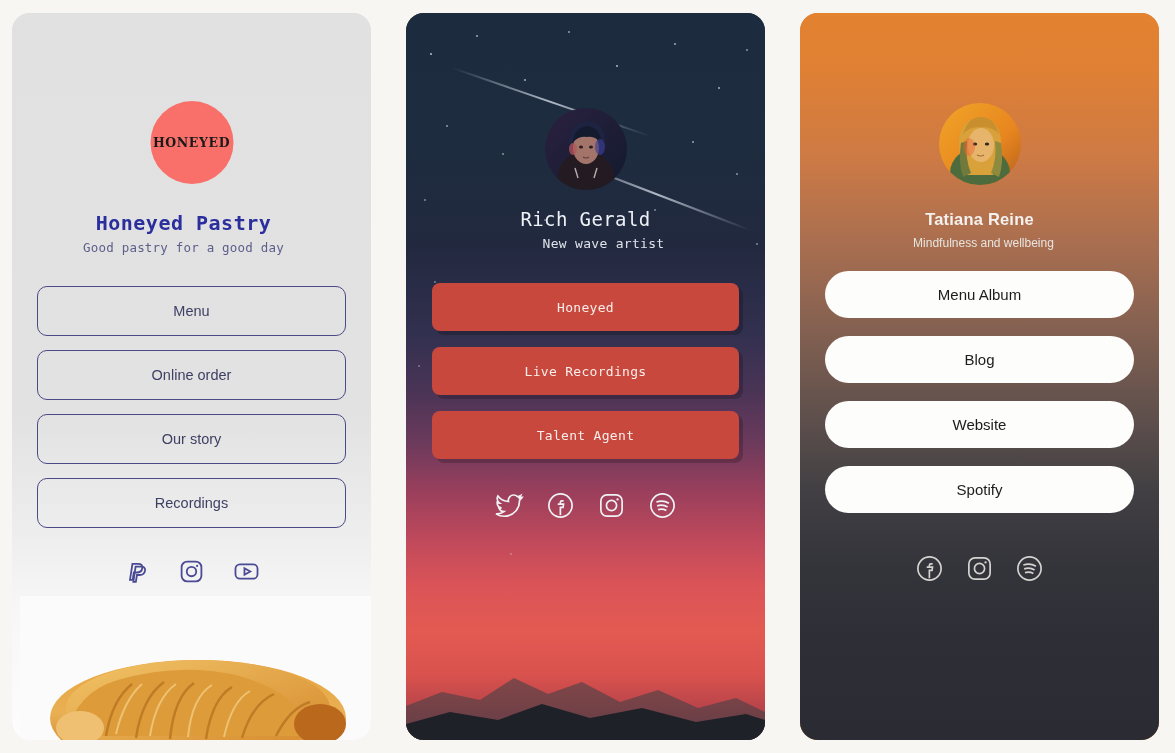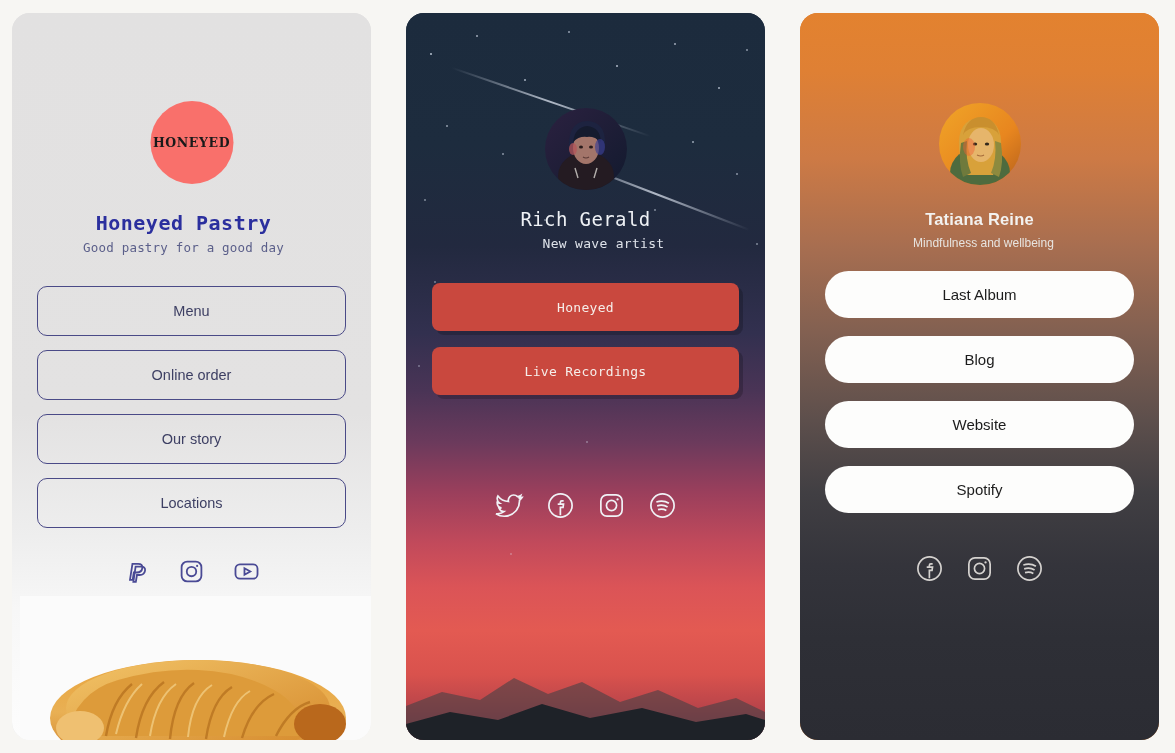--- a/index.html
+++ b/index.html
@@ -196,21 +196,21 @@
       <span class="logo-text">HONEYED</span>
     </div>
 
     <div class="c1-title">Honeyed Pastry</div>
     <div class="c1-sub">Good pastry for a good day</div>
 
     <div class="c1-buttons">
       <div class="c1-btn">Menu</div>
       <div class="c1-btn">Online order</div>
       <div class="c1-btn">Our story</div>
-      <div class="c1-btn">Locations</div>
+      <div class="c1-btn">Recordings</div>
     </div>
 
     <div class="c1-socials">
       <span>
         <svg viewBox="0 0 24 24">
           <path d="M6.2 19.5 L8.4 5.2 h5.1 c2.6 0 4.1 1.3 3.7 3.7 c-.4 2.6 -2.3 4 -5 4 H9.6 L8.6 19.5 Z"></path>
           <path d="M9.2 21.2 L11.2 7.6 h4.9 c2.5 0 3.9 1.3 3.5 3.6 c-.4 2.5 -2.2 3.9 -4.8 3.9 h-2.4 l-1 6.1 Z"></path>
         </svg>
       </span>
       <span>
@@ -286,20 +286,21 @@
         <path d="M30 60 l3 10 M52 60 l-3 10" stroke="#d8d5d0" stroke-width="1.4" opacity=".8"></path>
       </svg>
     </div>
 
     <div class="c2-title">Rich Gerald</div>
     <div class="c2-sub">New wave artist</div>
 
     <div class="c2-buttons">
       <div class="c2-btn">Honeyed</div>
       <div class="c2-btn">Live Recordings</div>
+      <div class="c2-btn">Talent Agent</div>
     </div>
 
     <div class="c2-socials">
       <span>
         <svg viewBox="0 0 24 24">
           <path d="M22 5.3 c-.8 .4 -1.6 .6 -2.5 .7 c.9 -.5 1.6 -1.4 1.9 -2.4 c-.8 .5 -1.8 .9 -2.8 1.1 c-.8 -.9 -2 -1.4 -3.2 -1.4 c-2.4 0 -4.4 2 -4.4 4.4 c0 .3 0 .7 .1 1 C7.5 8.5 4.4 6.8 2.4 4.2 c-.4 .6 -.6 1.4 -.6 2.2 c0 1.5 .8 2.9 2 3.7 c-.7 0 -1.4 -.2 -2 -.5 v.1 c0 2.1 1.5 3.9 3.5 4.3 c-.4 .1 -.8 .2 -1.2 .2 c-.3 0 -.6 0 -.8 -.1 c.6 1.7 2.2 3 4.1 3 c-1.5 1.2 -3.4 1.9 -5.5 1.9 c-.4 0 -.7 0 -1.1 -.1 c2 1.3 4.3 2 6.8 2 c8.2 0 12.7 -6.8 12.7 -12.7 v-.6 c.9 -.6 1.6 -1.4 2.2 -2.3z"></path>
         </svg>
       </span>
       <span>
         <svg viewBox="0 0 24 24">
@@ -349,21 +350,21 @@
         <ellipse cx="48" cy="41" rx="2.2" ry="1.6" fill="#33281c"></ellipse>
         <path d="M38 52 q4 2 7 0" stroke="#a56a3a" stroke-width="1.2" fill="none"></path>
         <ellipse cx="30" cy="44" rx="6" ry="9" fill="#ef5f33" opacity=".45"></ellipse>
       </svg>
     </div>
 
     <div class="c3-title">Tatiana Reine</div>
     <div class="c3-sub">Mindfulness and wellbeing</div>
 
     <div class="c3-buttons">
-      <div class="c3-btn">Last Album</div>
+      <div class="c3-btn">Menu Album</div>
       <div class="c3-btn">Blog</div>
       <div class="c3-btn">Website</div>
       <div class="c3-btn">Spotify</div>
     </div>
 
     <div class="c3-socials">
       <span>
         <svg viewBox="0 0 24 24">
           <circle cx="12" cy="12" r="9.6"></circle>
           <path d="M14.6 8.2 h-1.5 c-.9 0 -1.2 .4 -1.2 1.2 v1.5 h2.6 l-.4 2.6 h-2.2 v6.6"></path>

